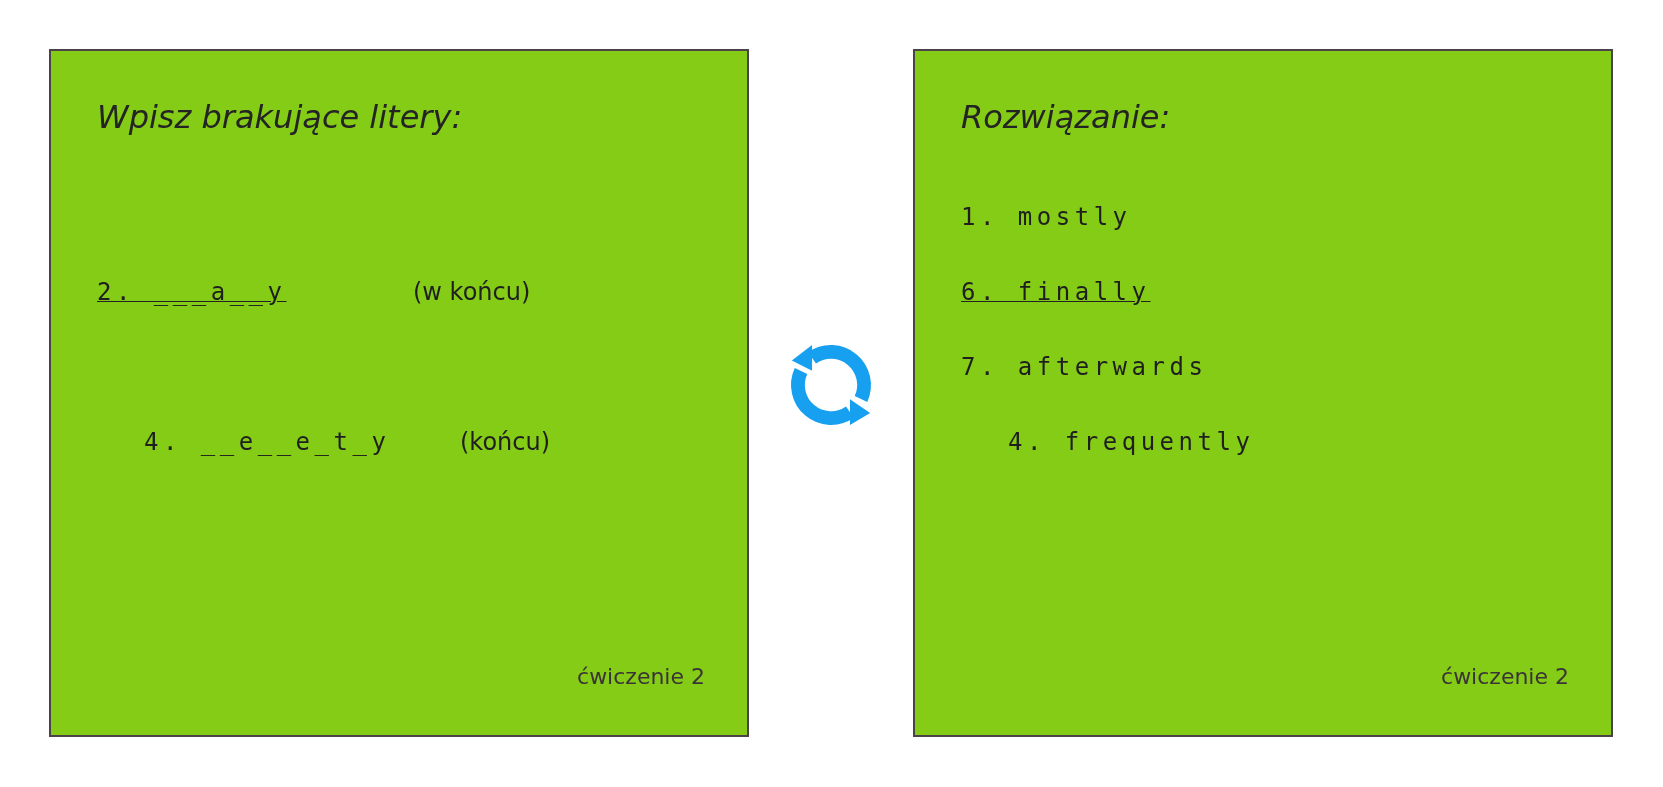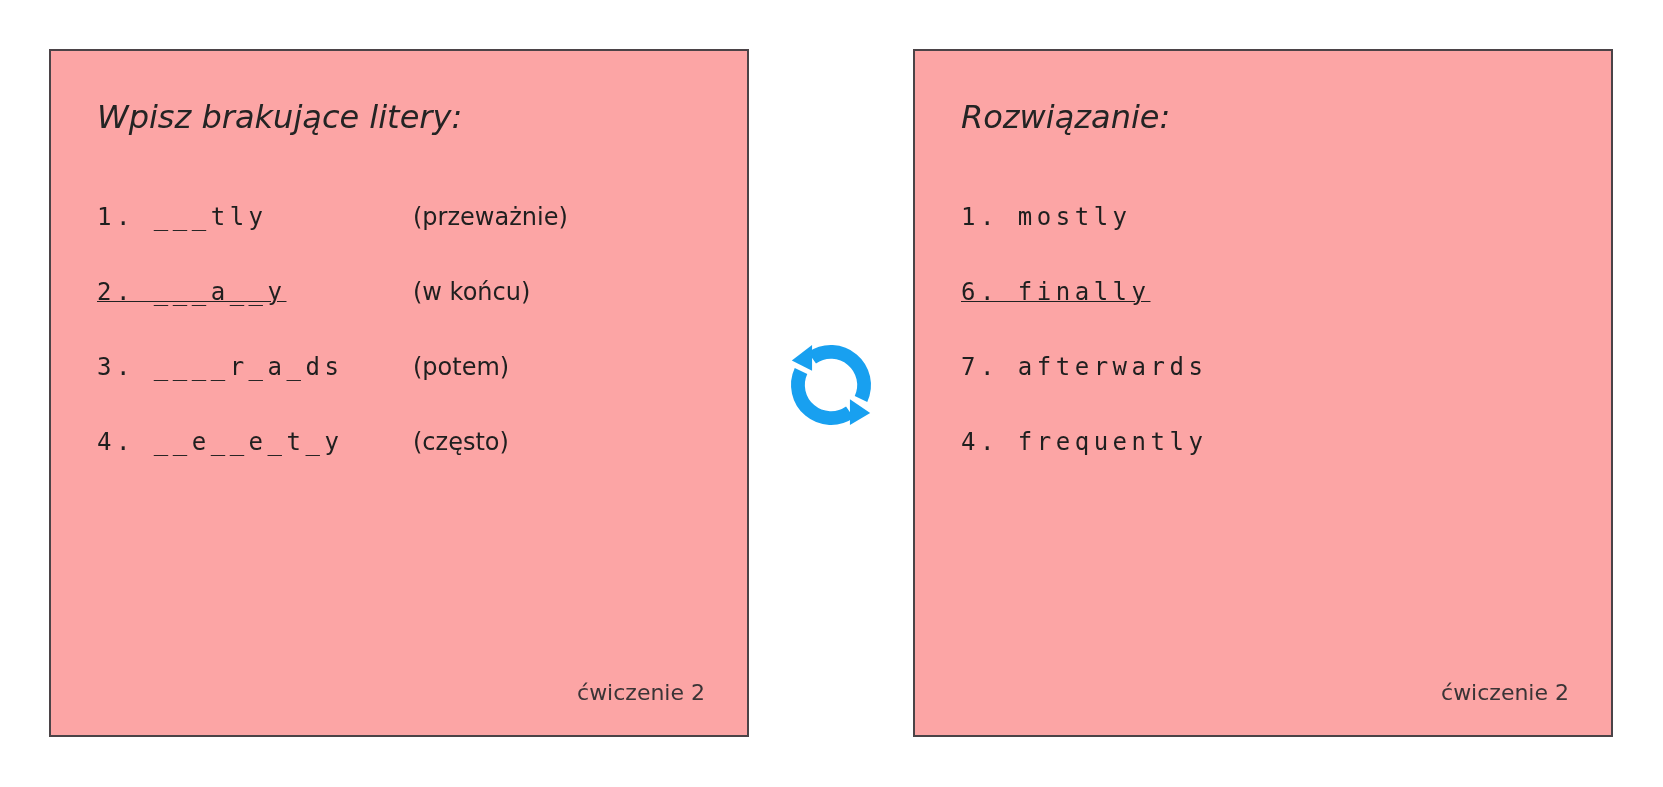--- a/index.html
+++ b/index.html
@@ -14,21 +14,21 @@
     background: #ffffff;
     overflow: hidden;
     font-family: "DejaVu Sans", "Liberation Sans", sans-serif;
     color: #222222;
   }
   .card {
     position: absolute;
     top: 49px;
     width: 696px;
     height: 684px;
-    background: #fca5a5;
+    background: #84cc16;
     border: 2px solid #4b4347;
     box-sizing: content-box;
   }
   .card.left  { left: 49px; }
   .card.right { left: 913px; }
 
   .card-title {
     position: absolute;
     left: 46px;
     top: 46px;
@@ -41,21 +41,21 @@
   .row {
     position: absolute;
     left: 46px;
     right: 20px;
     height: 34px;
     line-height: 34px;
   }
   .row.r1 { top: 149px; }
   .row.r2 { top: 224px; text-decoration: underline; }
   .row.r3 { top: 299px; }
-  .row.r4 { top: 374px; }
+  .row.r4 { top: 374px; margin-left: 47px; }
 
   .mono-label {
     font-family: "DejaVu Sans Mono", "Liberation Mono", monospace;
     font-size: 24px;
     letter-spacing: 4.5px;
     color: #1f1f1f;
     white-space: pre;
   }
   .hint {
     position: absolute;
@@ -63,21 +63,21 @@
     top: 0;
     font-family: "DejaVu Sans", "Liberation Sans", sans-serif;
     font-size: 24px;
     letter-spacing: 0;
     color: #1f1f1f;
     white-space: nowrap;
   }
   .card-footer {
     position: absolute;
     right: 42px;
-    bottom: 30px;
+    bottom: 46px;
     font-size: 22px;
     color: #3a3436;
     white-space: nowrap;
   }
   .sync-wrap {
     position: absolute;
     left: 785px;
     top: 339px;
     width: 92px;
     height: 92px;
@@ -85,35 +85,27 @@
   }
 </style>
 </head>
 <body>
 
 <div class="stage">
 
   <div class="card left">
     <div class="card-title">Wpisz brakujące litery:</div>
 
-    <div class="row r1">
-      <span class="mono-label">1. ___tly</span>
-      <span class="hint">(przeważnie)</span>
-    </div>
     <div class="row r2">
       <span class="mono-label">2. ___a__y</span>
       <span class="hint">(w końcu)</span>
     </div>
-    <div class="row r3">
-      <span class="mono-label">3. ____r_a_ds</span>
-      <span class="hint">(potem)</span>
-    </div>
     <div class="row r4">
       <span class="mono-label">4. __e__e_t_y</span>
-      <span class="hint">(często)</span>
+      <span class="hint">(końcu)</span>
     </div>
 
     <div class="card-footer">ćwiczenie 2</div>
   </div>
 
   <div class="sync-wrap" title="">
     <svg width="92" height="92" viewBox="0 0 100 100">
       <g fill="none" stroke="#18a0f0" stroke-width="15">
         <path d="M 82.6 65.2 A 36 36 0 0 0 29.4 20.5"></path>
         <path d="M 17.4 34.8 A 36 36 0 0 0 70.6 79.5"></path>

